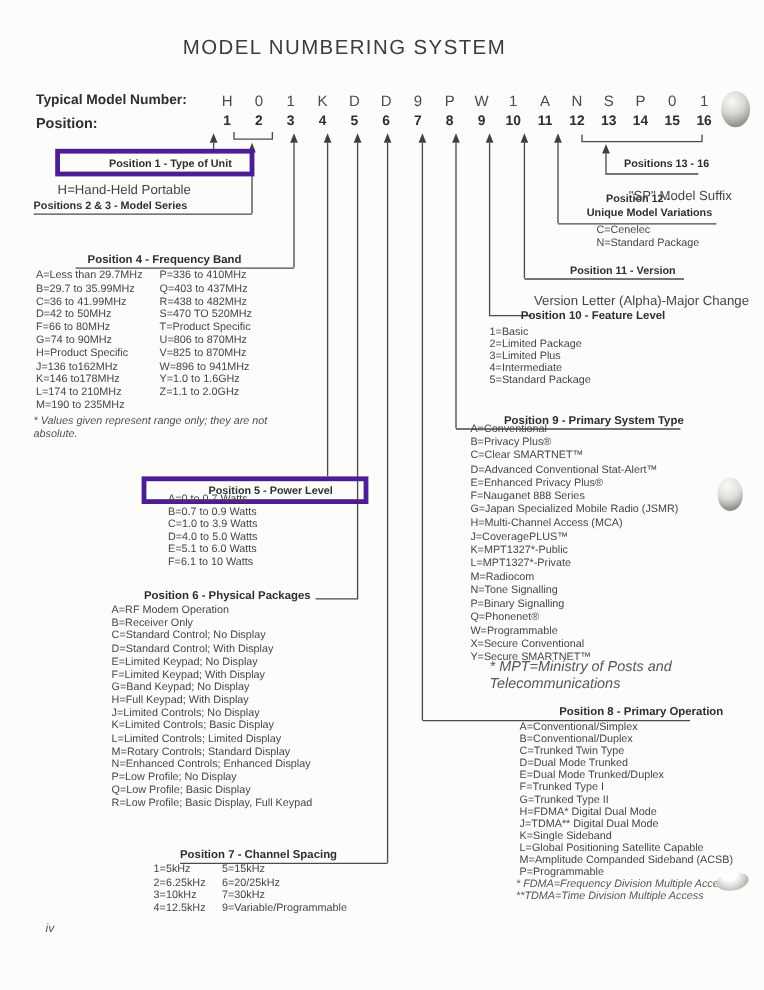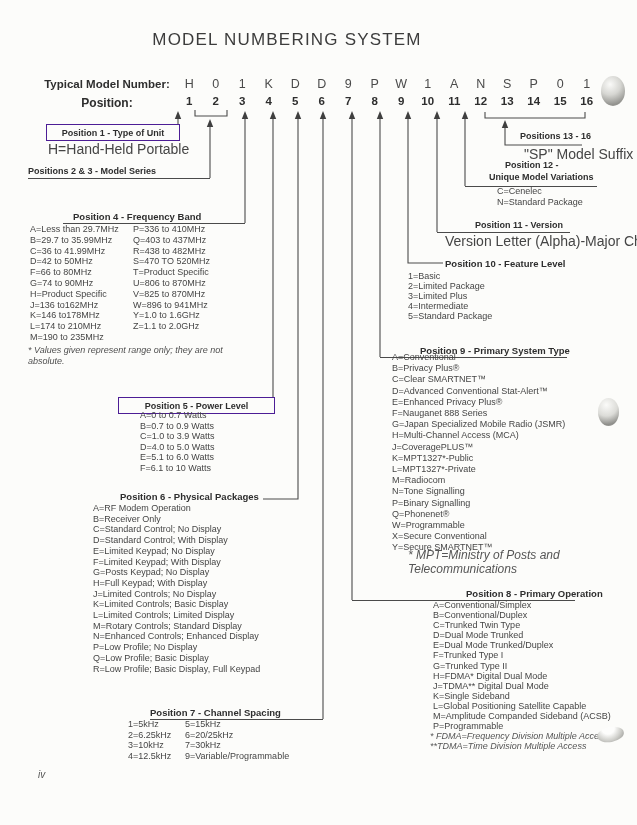--- a/index.html
+++ b/index.html
@@ -5,36 +5,36 @@
   html,body{margin:0;padding:0;background:#e8e8e6;}
   #page{
     position:relative;width:637px;height:825px;margin:0 auto;
     background:#fcfcfa;overflow:hidden;
     font-family:"Liberation Sans","DejaVu Sans",sans-serif;
     color:#3f3f3f;-webkit-font-smoothing:antialiased;
   }
   .abs{position:absolute;}
   #title{top:30px;left:107px;width:360px;text-align:center;
     font-size:17px;letter-spacing:1.2px;color:#3c3c3c;font-weight:400;}
-  .row-label{left:30px;width:154px;text-align:center;font-weight:bold;color:#2e2e2e;}
+  .row-label{left:30px;width:154px;text-align:left;font-weight:bold;color:#2e2e2e;}
   #model-label{top:78px;font-size:11.5px;}
   #pos-label{top:96px;font-size:12px;}
   .char-row{left:176px;top:77px;width:424px;display:flex;}
   .char-row>div{flex:1;text-align:center;font-size:12.5px;color:#4a4a4a;}
   .num-row{left:176px;top:95px;width:424px;display:flex;}
   .num-row>div{flex:1;text-align:center;font-size:11.5px;font-weight:bold;color:#2e2e2e;}
   svg#connectors{left:0;top:0;}
   .hd{font-weight:bold;color:#2e2e2e;font-size:9.5px;white-space:nowrap;}
   .hd-sm{font-weight:bold;color:#2e2e2e;font-size:9px;white-space:nowrap;}
-  .box{border:1px solid #4c1d95;display:flex;align-items:center;justify-content:center;}
+  .box{border:4px solid #4c1d95;display:flex;align-items:center;justify-content:center;padding-left:26px;}
   .list{font-size:9px;color:#454545;}
   .list>div{white-space:nowrap;}
   .italic{font-style:italic;color:#555;}
   .note{font-size:9px;font-style:italic;color:#505050;line-height:11px;}
-  .sub{font-size:14px;color:#454545;white-space:nowrap;}
+  .sub{font-size:11px;color:#454545;white-space:nowrap;margin-top:12px;}
   
   #pos1-box{left:46px;top:124px;width:132px;height:15px;font-size:9px;}
   #pos1-item{left:48px;top:141px;}
   #pos23-hd{left:28px;top:166px;}
   #pos4-hd{left:63px;top:211px;padding-left:10px;}
   #pos4-col1{left:30px;top:224px;line-height:10.8px;}
   #pos4-col2{left:133px;top:224px;line-height:10.8px;}
   #pos4-note{left:28px;top:345px;width:208px;}
   #pos5-box{left:118px;top:397px;width:155px;height:15px;font-size:9px;}
   #pos5-list{left:140px;top:410px;line-height:10.6px;}
@@ -42,21 +42,21 @@
   #pos6-list{left:93px;top:503px;line-height:10.7px;}
   #pos7-hd{left:150px;top:707px;}
   #pos7-col1{left:128px;top:719px;line-height:10.7px;}
   #pos7-col2{left:185px;top:719px;line-height:10.7px;}
   #pos8-hd{left:430px;top:588px;padding-left:36px;}
   #pos8-list{left:433px;top:600px;line-height:10.1px;}
   #pos8-notes{left:430px;top:731px;line-height:10.1px;font-size:9px;}
   #pos9-hd{left:420px;top:345px;}
   #pos9-list{left:392px;top:352px;line-height:11.2px;}
   #pos9-note{left:388px;top:548px;font-size:12px;margin-left:20px;}
-  #pos10-hd{left:445px;top:258px;}
+  #pos10-hd{left:434px;top:258px;}
   #pos10-col1{left:408px;top:271px;line-height:10px;}
   #pos10-col2{left:510px;top:271px;line-height:10px;}
   #pos11-hd{left:475px;top:220px;font-size:9px;}
   #pos11-sub{left:445px;top:233px;}
   #pos12-hd1{left:505px;top:160px;font-size:9px;}
   #pos12-hd2{left:489px;top:172px;font-size:9px;}
   #pos12-list{left:497px;top:186px;line-height:11.3px;}
   #pos1316-hd{left:520px;top:131px;font-size:9px;}
   #pos1316-sub{left:524px;top:146px;}
   #page-num{left:38px;top:769px;font-size:10px;font-style:italic;color:#555;}
@@ -198,21 +198,21 @@
     </div>
 
   <div id="pos6-hd" class="abs hd">Position 6 - Physical Packages</div>
   <div id="pos6-list" class="abs list">
       <div>A=RF Modem Operation</div>
       <div>B=Receiver Only</div>
       <div>C=Standard Control; No Display</div>
       <div>D=Standard Control; With Display</div>
       <div>E=Limited Keypad; No Display</div>
       <div>F=Limited Keypad; With Display</div>
-      <div>G=Posts Keypad; No Display</div>
+      <div>G=Band Keypad; No Display</div>
       <div>H=Full Keypad; With Display</div>
       <div>J=Limited Controls; No Display</div>
       <div>K=Limited Controls; Basic Display</div>
       <div>L=Limited Controls; Limited Display</div>
       <div>M=Rotary Controls; Standard Display</div>
       <div>N=Enhanced Controls; Enhanced Display</div>
       <div>P=Low Profile; No Display</div>
       <div>Q=Low Profile; Basic Display</div>
       <div>R=Low Profile; Basic Display, Full Keypad</div>
     </div>

